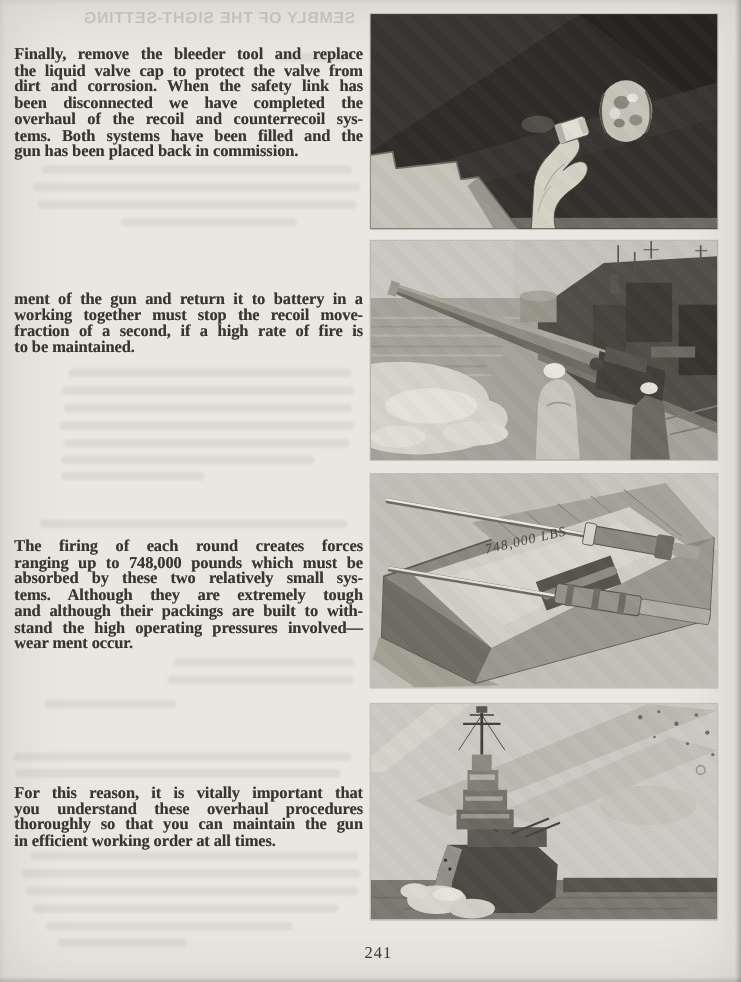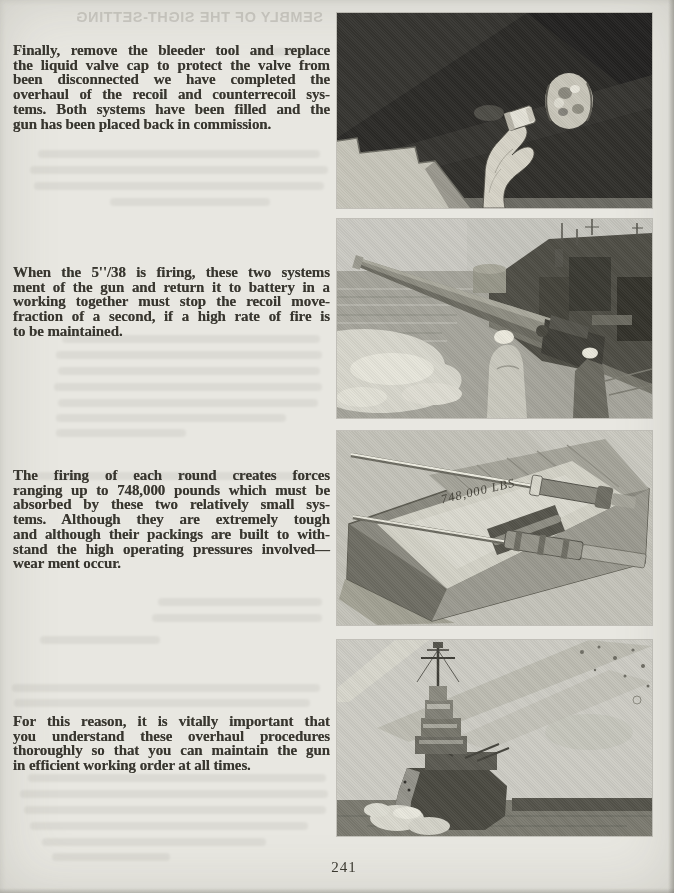--- a/index.html
+++ b/index.html
@@ -15,21 +15,21 @@
   }
   .scan-edge-bottom{
     position:absolute;left:0;bottom:0;width:100%;height:5px;
     background:linear-gradient(to bottom, rgba(0,0,0,0), rgba(60,58,50,0.18));
   }
   
   .col-text{position:absolute;left:13px;top:0;width:317px;color:#38362f;
     font-size:15px;line-height:14.7px;letter-spacing:-0.1px;
     text-shadow:0 0 0.5px rgba(56,54,47,0.55);}
   .para{position:absolute;left:0;width:100%;font-weight:bold;}
-  .p1{top:43px}.p2{top:265px}.p3{top:468px}.p4{top:714px}
+  .p1{top:43px}.p2{top:265px}.p3{top:490px}.p4{top:714px}
   .jline{text-align:justify;text-align-last:justify;}
   .jline.last{text-align:last left;text-align-last:left;}
   
   .bleed-heading{
     position:absolute;top:9px;left:52px;width:271px;height:18px;
     transform:scaleX(-1);
     font-family:"Liberation Sans",sans-serif;font-weight:700;font-size:14.5px;
     letter-spacing:0.6px;color:rgba(104,102,93,0.24);filter:blur(0.4px);
     white-space:nowrap;overflow:hidden;
   }
@@ -79,27 +79,27 @@
   <div class="bleed" style="left:20px;top:790px;width:308px;"></div>
   <div class="bleed" style="left:24px;top:806px;width:302px;"></div>
   <div class="bleed" style="left:30px;top:822px;width:278px;"></div>
   <div class="bleed" style="left:42px;top:838px;width:224px;"></div>
   <div class="bleed" style="left:52px;top:853px;width:118px;"></div>
 
   <div class="col-text">
     <div class="para p1">
       <div class="jline">Finally, remove the bleeder tool and replace</div>
       <div class="jline">the liquid valve cap to protect the valve from</div>
+      <div class="jline">dirt and corrosion.  When the safety link has</div>
       <div class="jline">been disconnected we have completed the</div>
       <div class="jline">overhaul of the recoil and counterrecoil sys-</div>
       <div class="jline">tems.  Both systems have been filled and the</div>
       <div class="jline last">gun has been placed back in commission.</div>
     </div>
     <div class="para p2">
-      <div class="jline">When the 5''/38 is firing, these two systems</div>
       <div class="jline">ment of the gun and return it to battery in a</div>
       <div class="jline">working together must stop the recoil move-</div>
       <div class="jline">fraction of a second, if a high rate of fire is</div>
       <div class="jline last">to be maintained.</div>
     </div>
     <div class="para p3">
       <div class="jline">The firing of each round creates forces</div>
       <div class="jline">ranging up to 748,000 pounds which must be</div>
       <div class="jline">absorbed by these two relatively small sys-</div>
       <div class="jline">tems.  Although they are extremely tough</div>

